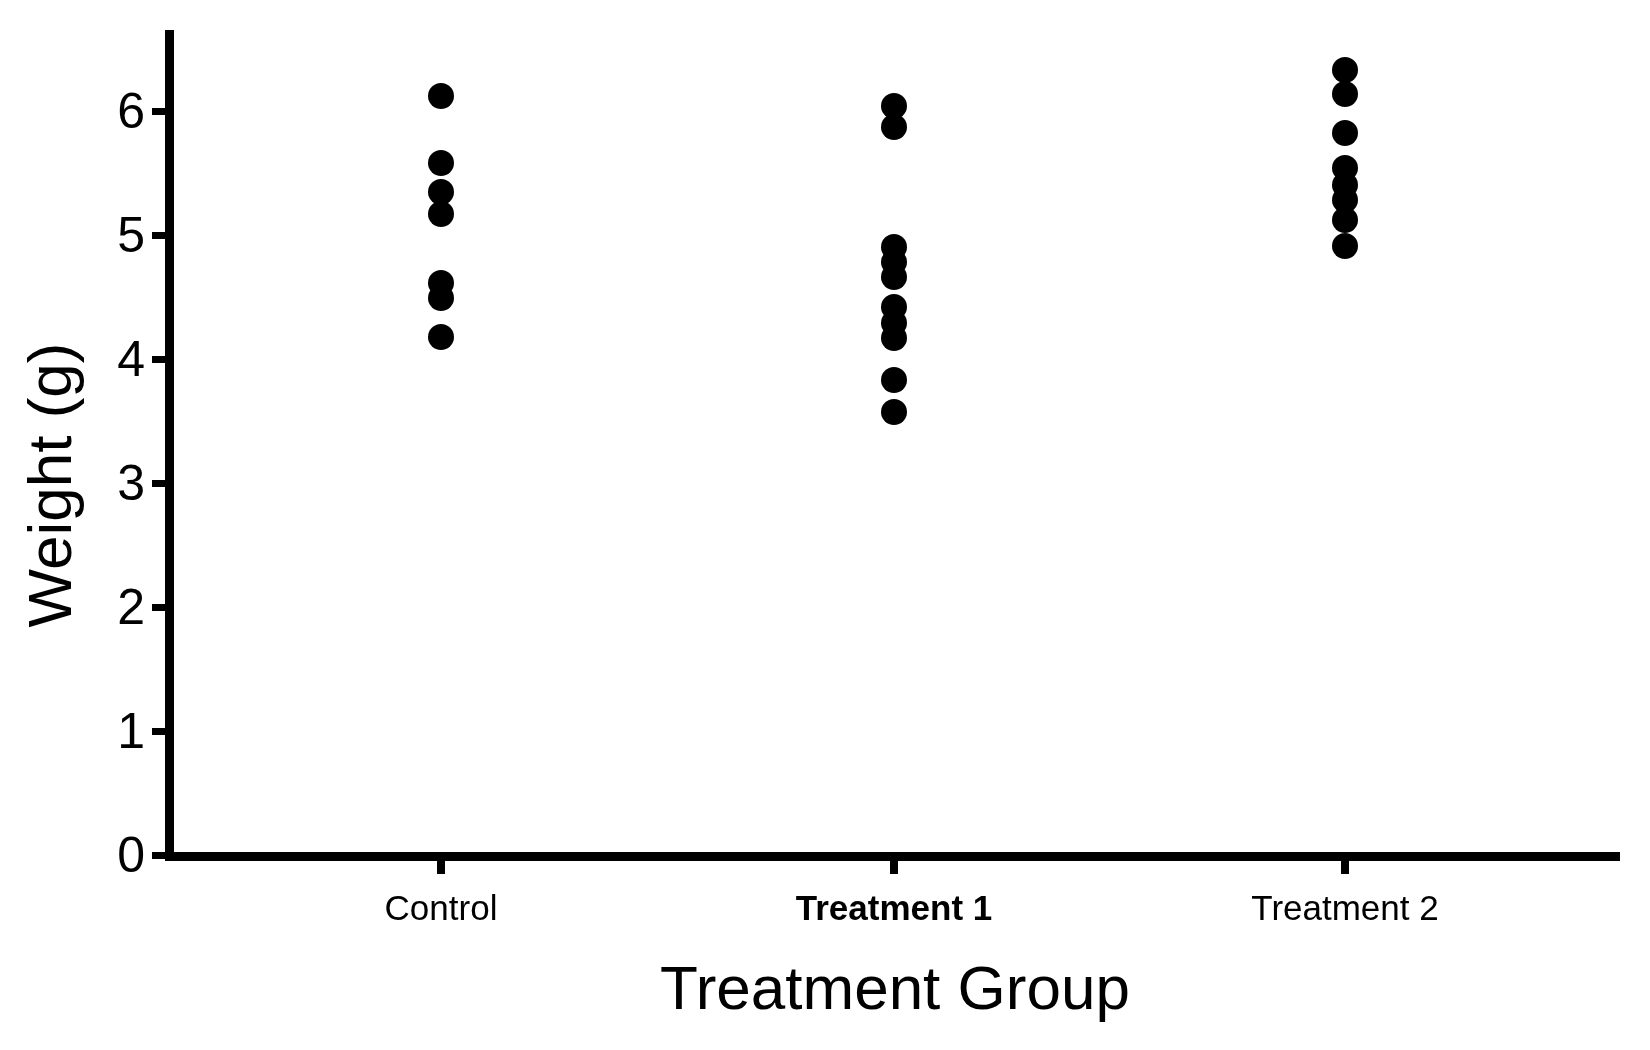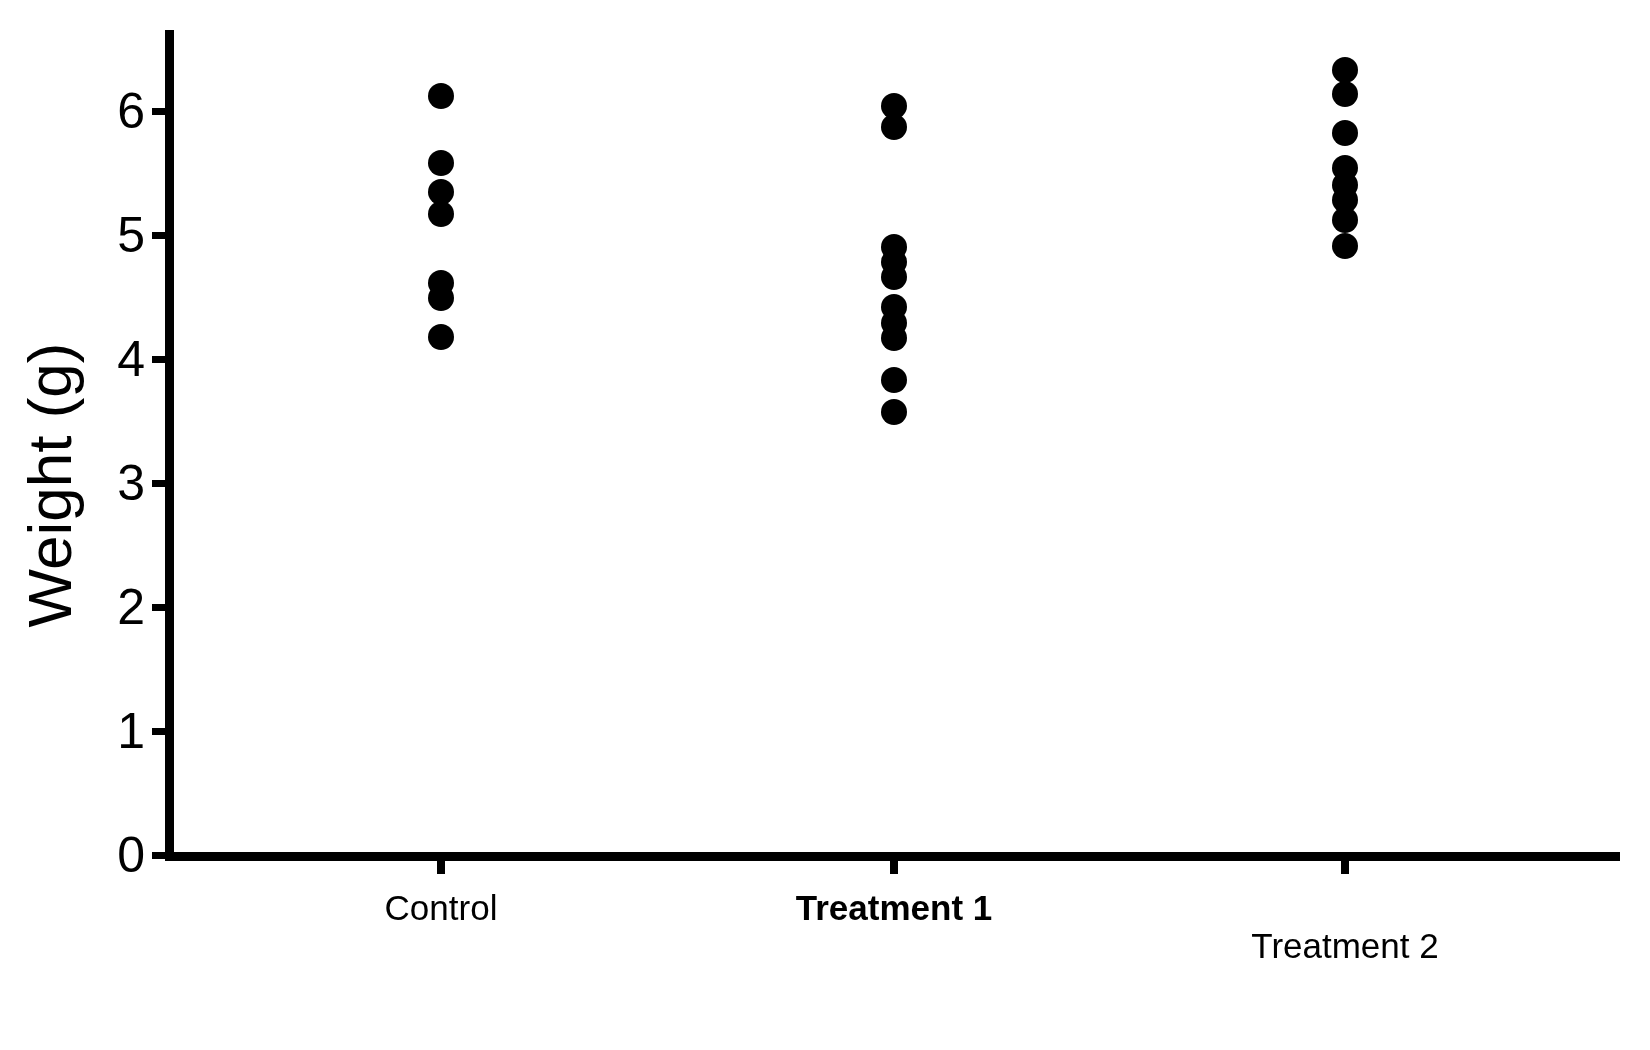--- a/index.html
+++ b/index.html
@@ -72,20 +72,21 @@
     text-align: center;
     font-size: 62px;
     color: #000000;
   }
 </style>
 </head>
 <body>
 
 <div id="figure">
   <div id="y-axis-title">Weight (g)</div>
+  <div id="x-axis-title">Treatment Group</div>
 
   <div class="spine" id="y-spine" style="left:165px; top:30px; width:9px; height:831px;"></div>
   <div class="spine" id="x-spine" style="left:165px; top:852px; width:1455px; height:9px;"></div>
 
   <div id="y-ticks">
       <div class="tick" style="left: 152px; top: 851.5px; width: 13px; height: 7px;"></div>
       <div class="tick" style="left: 152px; top: 727.5px; width: 13px; height: 7px;"></div>
       <div class="tick" style="left: 152px; top: 603.5px; width: 13px; height: 7px;"></div>
       <div class="tick" style="left: 152px; top: 479.5px; width: 13px; height: 7px;"></div>
       <div class="tick" style="left: 152px; top: 355.5px; width: 13px; height: 7px;"></div>
@@ -102,21 +103,21 @@
       <div class="ytick-label" style="left: 55px; top: 76px;">6</div>
     </div>
   <div id="x-ticks">
       <div class="tick" style="left: 437px; top: 861px; width: 8px; height: 13px;"></div>
       <div class="tick" style="left: 890px; top: 861px; width: 8px; height: 13px;"></div>
       <div class="tick" style="left: 1341px; top: 861px; width: 8px; height: 13px;"></div>
     </div>
   <div id="x-tick-labels">
       <div class="xtick-label" style="left: 241px; top: 878px;">Control</div>
       <div class="xtick-label" style="left: 694px; top: 878px; font-weight: bold;">Treatment 1</div>
-      <div class="xtick-label" style="left: 1145px; top: 878px; margin-top: 38px;">Treatment 2</div>
+      <div class="xtick-label" style="left: 1145px; top: 878px;">Treatment 2</div>
     </div>
   <div id="points">
       <div class="dot" style="left: 428px; top: 83.12px;"></div>
       <div class="dot" style="left: 428px; top: 150.08px;"></div>
       <div class="dot" style="left: 428px; top: 178.6px;"></div>
       <div class="dot" style="left: 428px; top: 200.92px;"></div>
       <div class="dot" style="left: 428px; top: 270.36px;"></div>
       <div class="dot" style="left: 428px; top: 285.24px;"></div>
       <div class="dot" style="left: 428px; top: 323.68px;"></div>
       <div class="dot" style="left: 881px; top: 93.04px;"></div>

